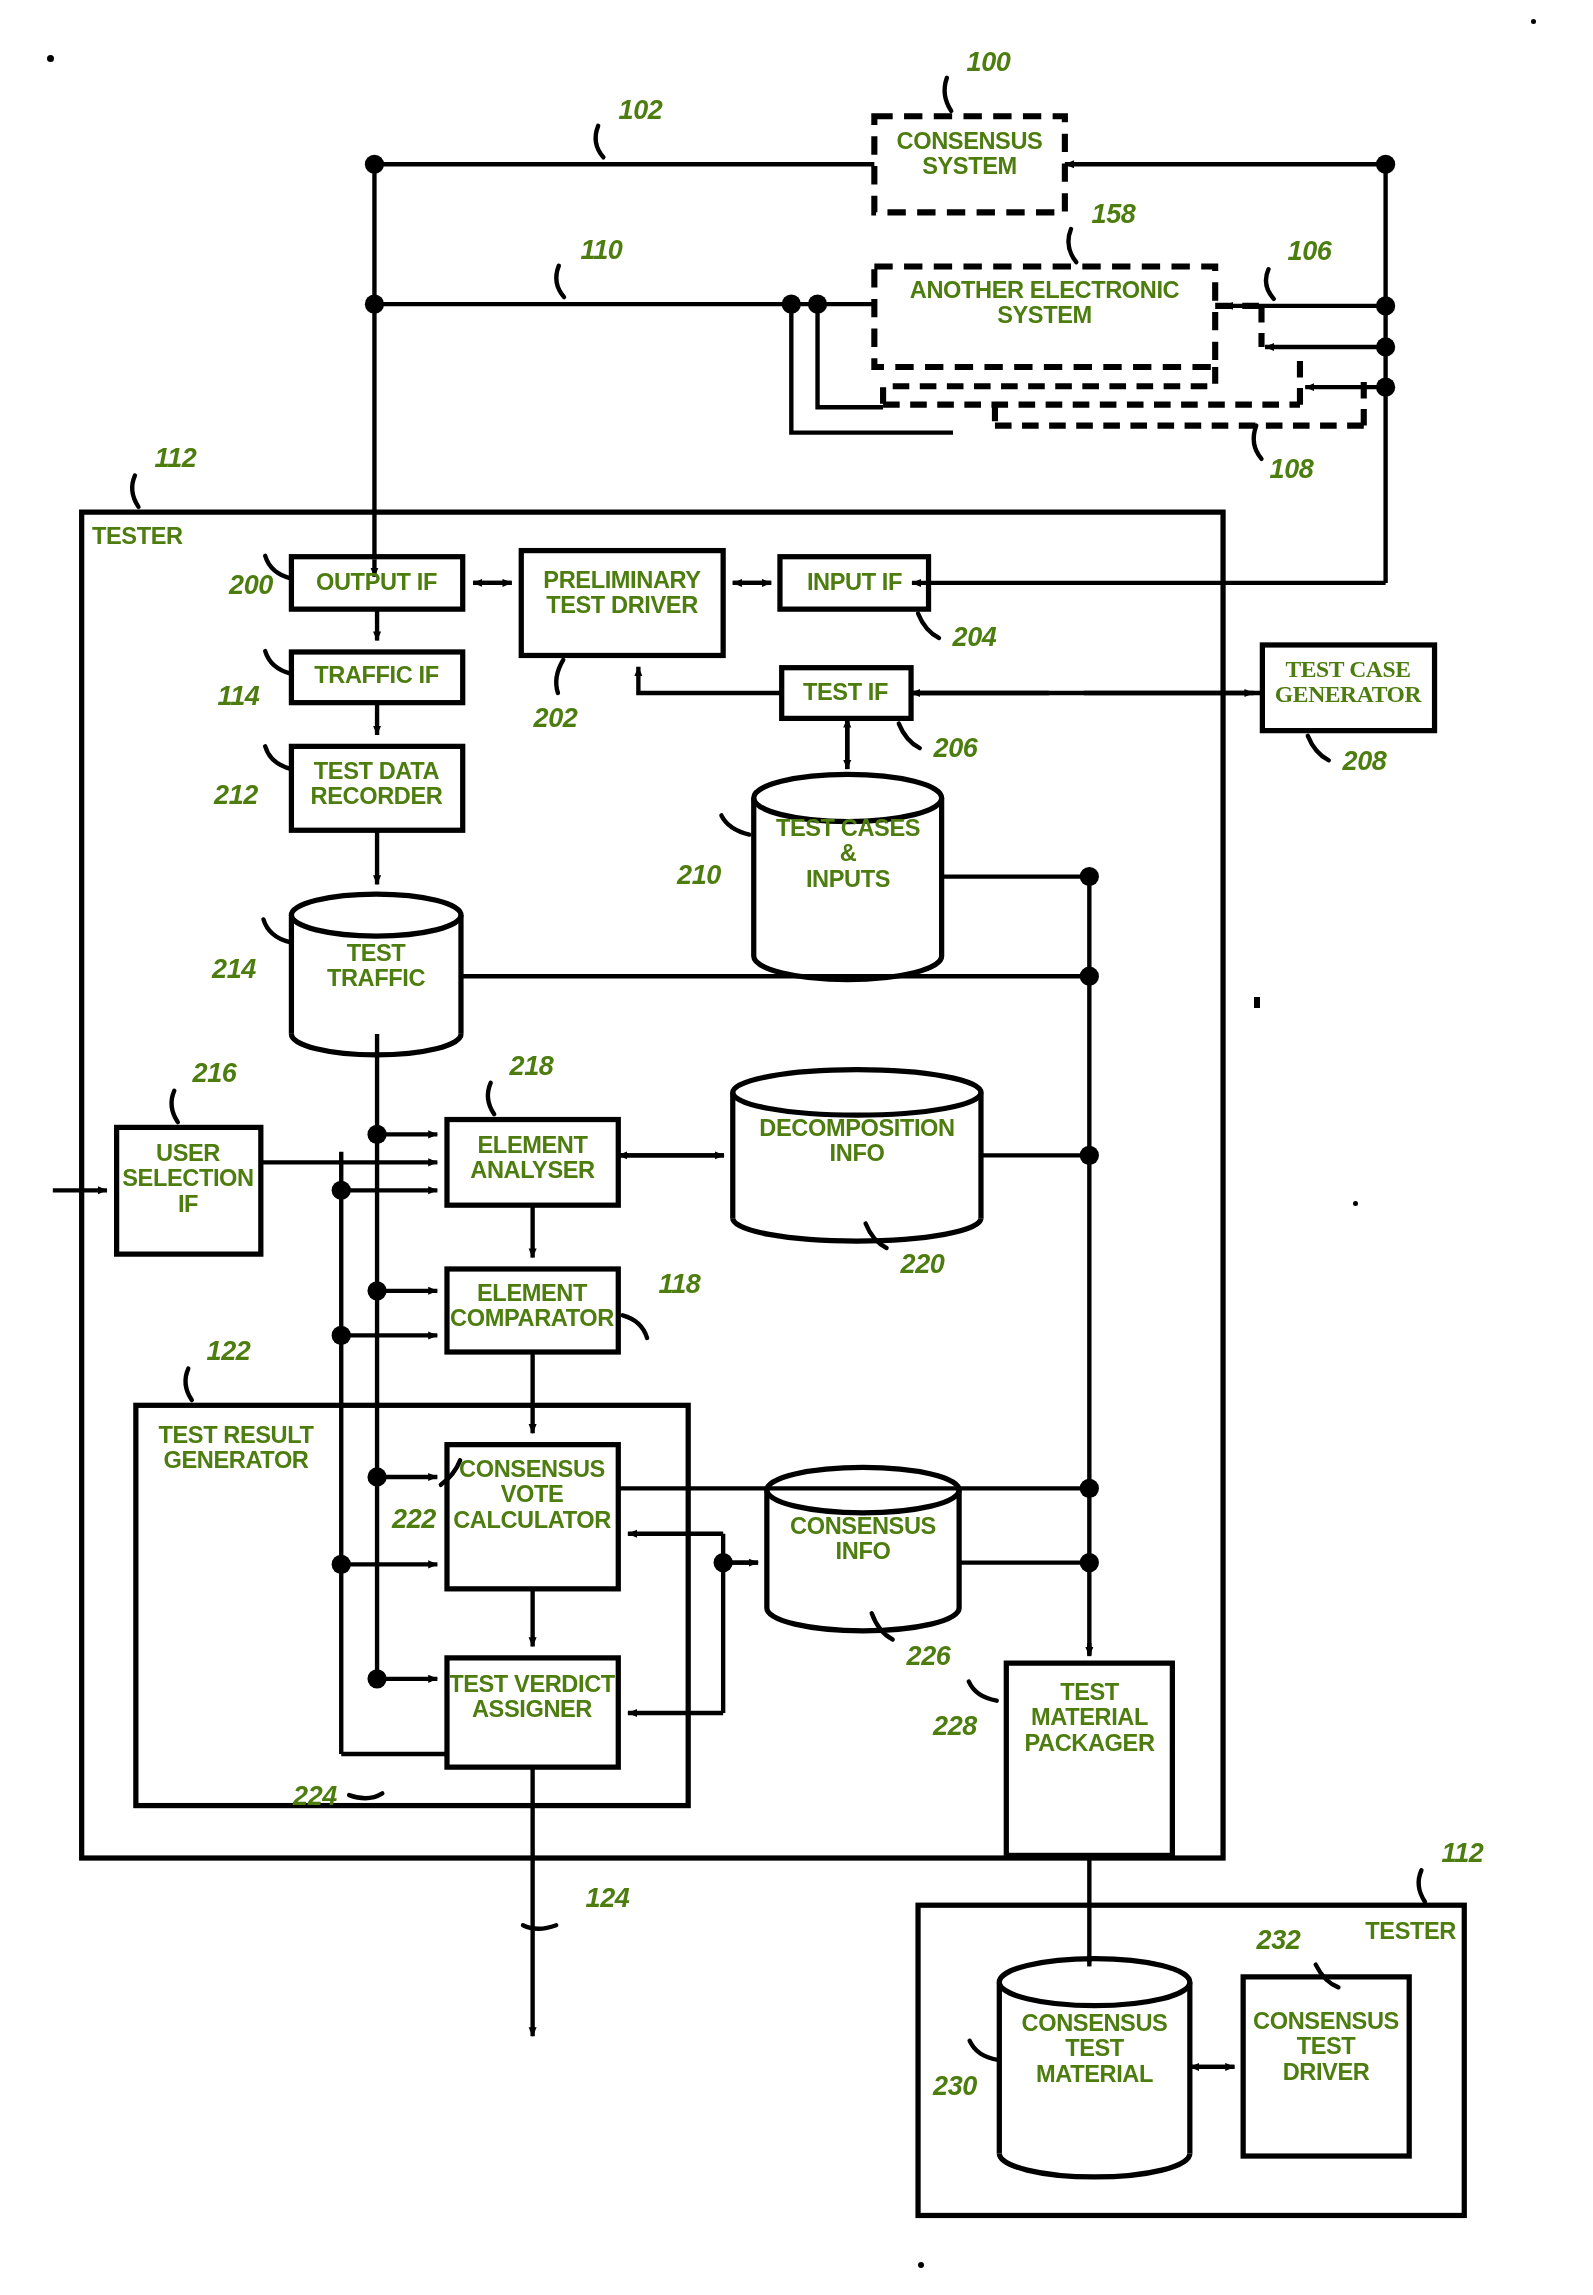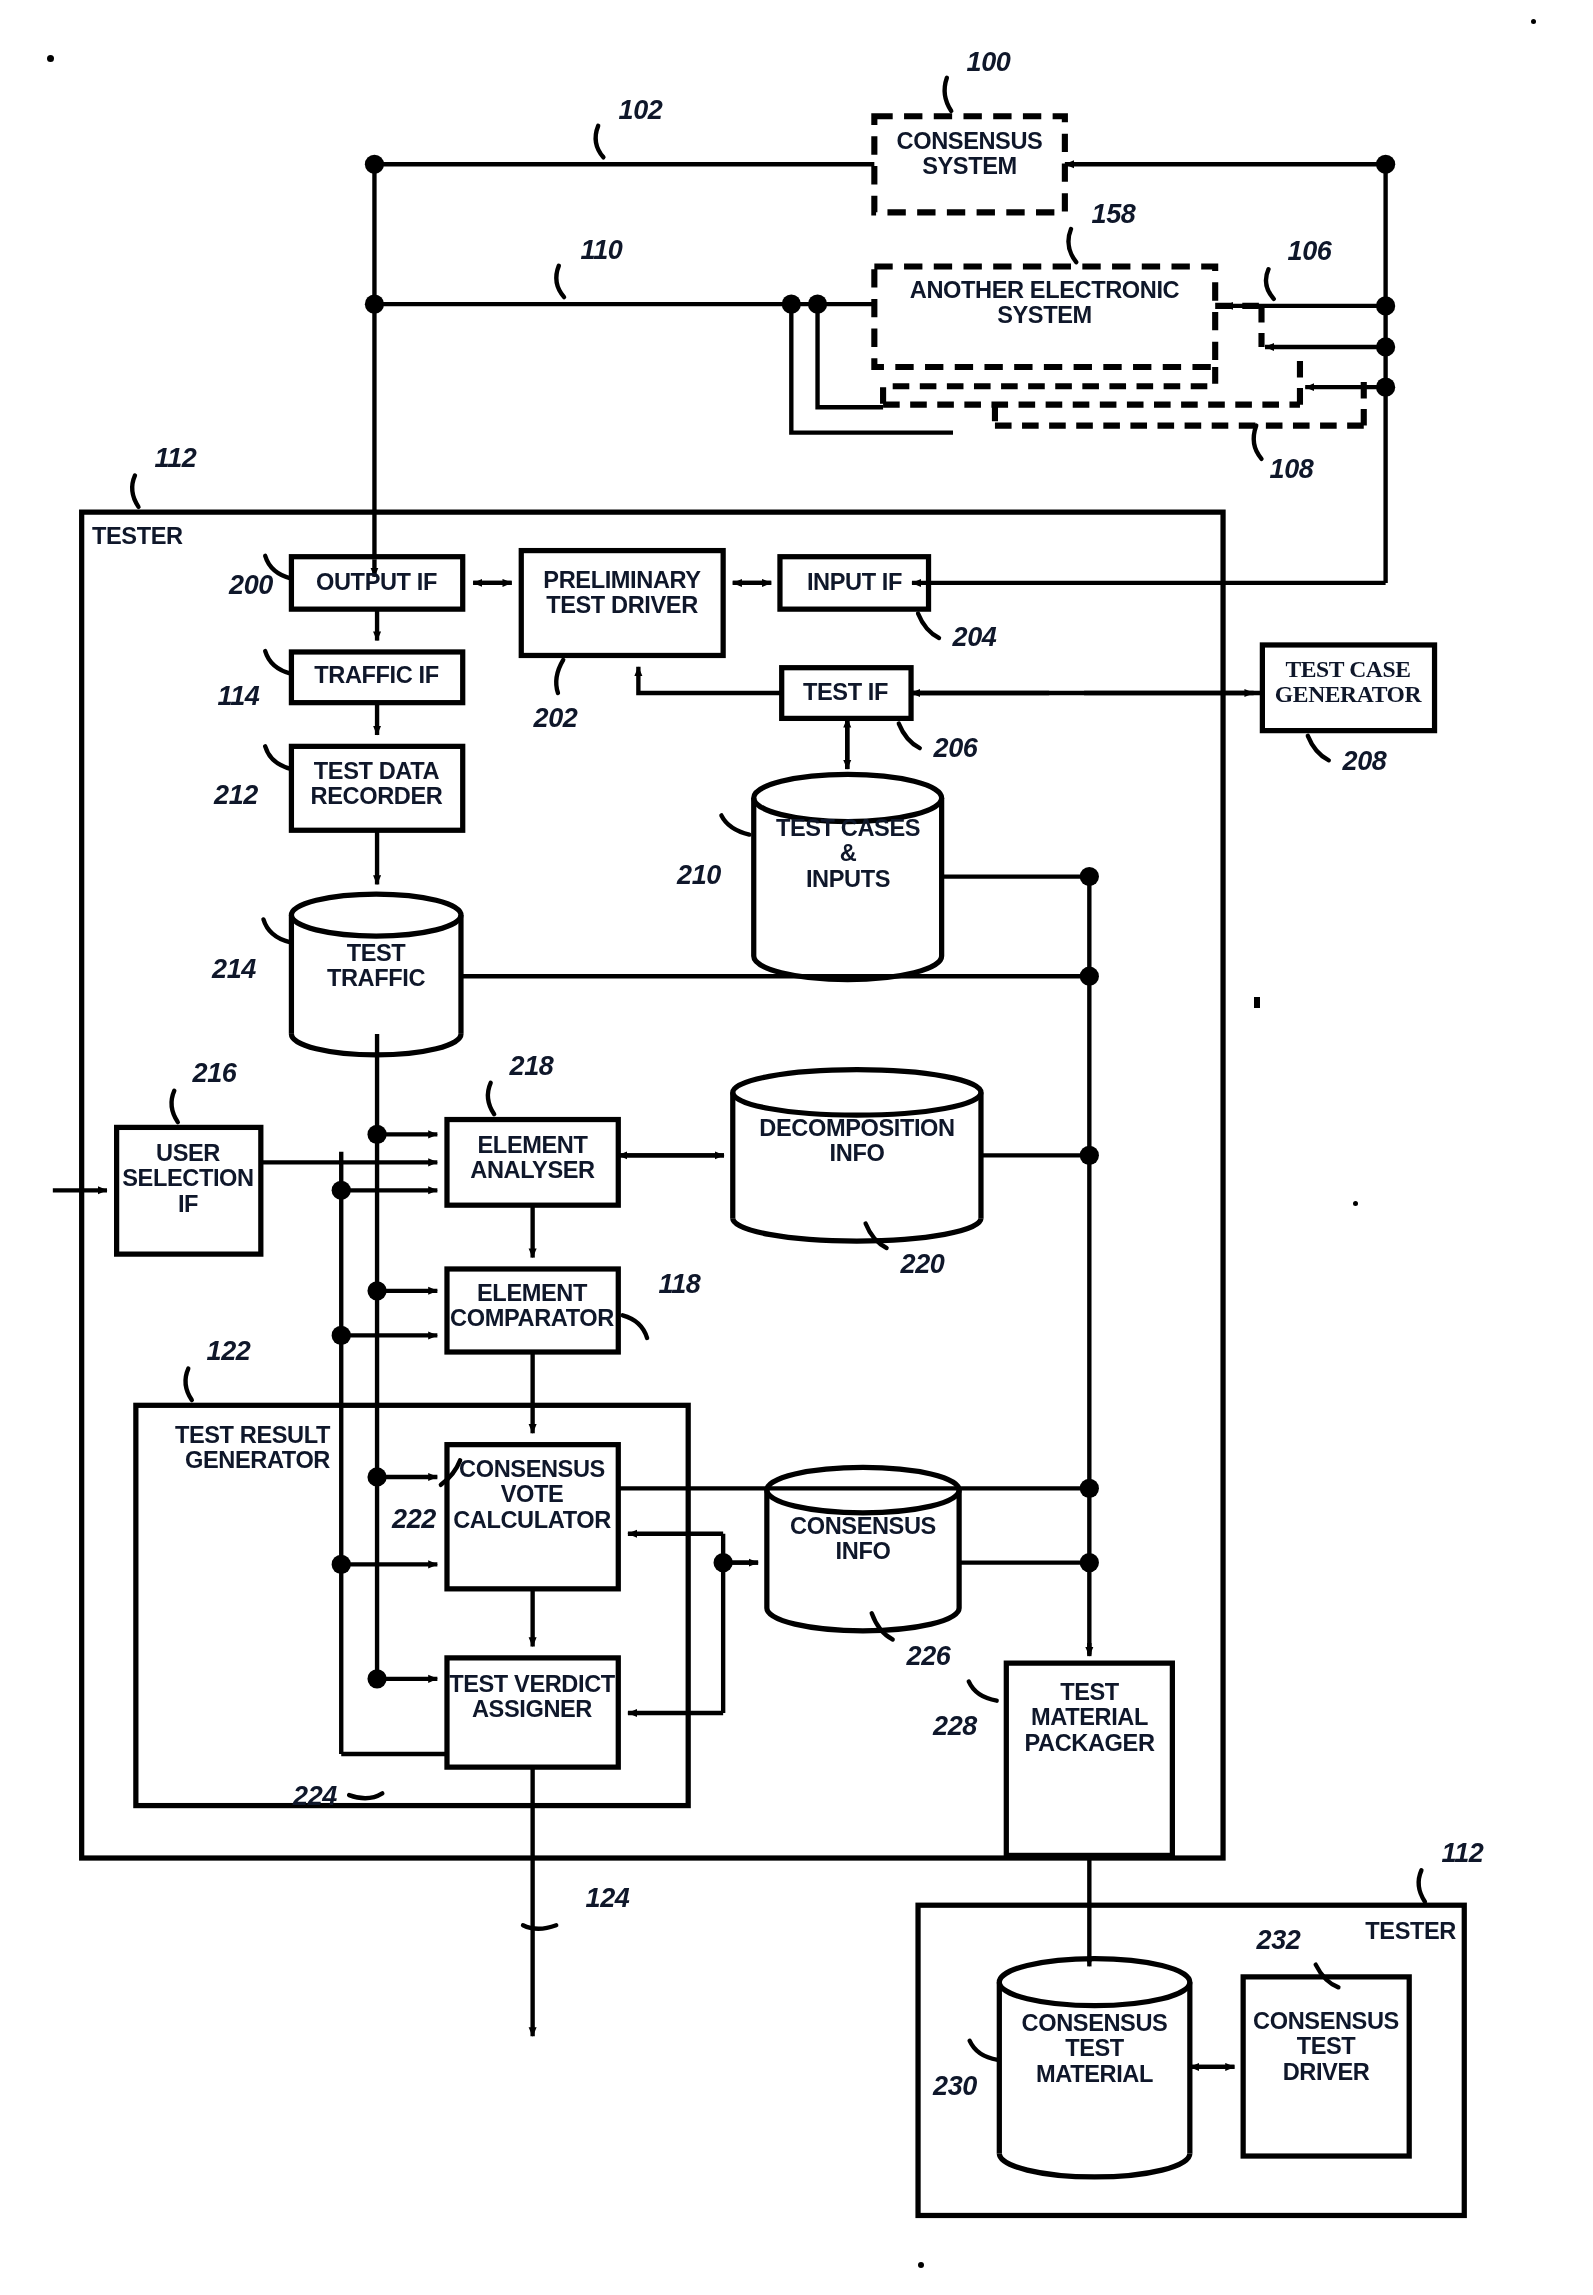--- a/index.html
+++ b/index.html
@@ -1,20 +1,20 @@
 <!DOCTYPE html>
 <html style="font-size:14px"><head>
 <meta charset="utf-8">
 <style>
   html,body{margin:0;padding:0;background:#ffffff;}
   body{width:1594px;height:2295px;position:relative;overflow:hidden;
        font-family:"Liberation Sans", sans-serif;}
   #sheet{position:absolute;left:0;top:0;width:1594px;height:2295px;}
   svg{position:absolute;left:0;top:0;width:1594px;height:2295px;}
-  .lbl{position:absolute;color:#0f172a;font-family:"Liberation Sans",sans-serif;
+  .lbl{position:absolute;color:#4d7c0f;font-family:"Liberation Sans",sans-serif;
        font-weight:bold;letter-spacing:-0.4px;text-align:center;
        line-height:1.08;white-space:pre-line;}
   .boxlbl{font-size:23.6px;}
   .reflbl{font-size:27px;font-style:italic;}
   .cornlbl{font-size:23.6px;}
   .speck{position:absolute;background:#000;}
 </style>
 </head>
 <body>
 
@@ -294,21 +294,21 @@
 
 <div class="lbl boxlbl" style="left:447px;top:1133px;width:171px;">ELEMENT
 ANALYSER</div>
 
 <div class="lbl boxlbl" style="left:733px;top:1116px;width:248px;">DECOMPOSITION
 INFO</div>
 
 <div class="lbl boxlbl" style="left:441px;top:1281px;width:182px;">ELEMENT
 COMPARATOR</div>
 
-<div class="lbl boxlbl" style="left:142px;top:1423px;width:188px;text-align:right;">TEST RESULT
+<div class="lbl boxlbl" style="left:142px;top:1423px;width:188px;text-align:center;">TEST RESULT
 GENERATOR</div>
 
 <div class="lbl boxlbl" style="left:441px;top:1457px;width:182px;">CONSENSUS
 VOTE
 CALCULATOR</div>
 
 <div class="lbl boxlbl" style="left:767px;top:1514px;width:192px;">CONSENSUS
 INFO</div>
 
 <div class="lbl boxlbl" style="left:441px;top:1672px;width:182px;">TEST VERDICT

